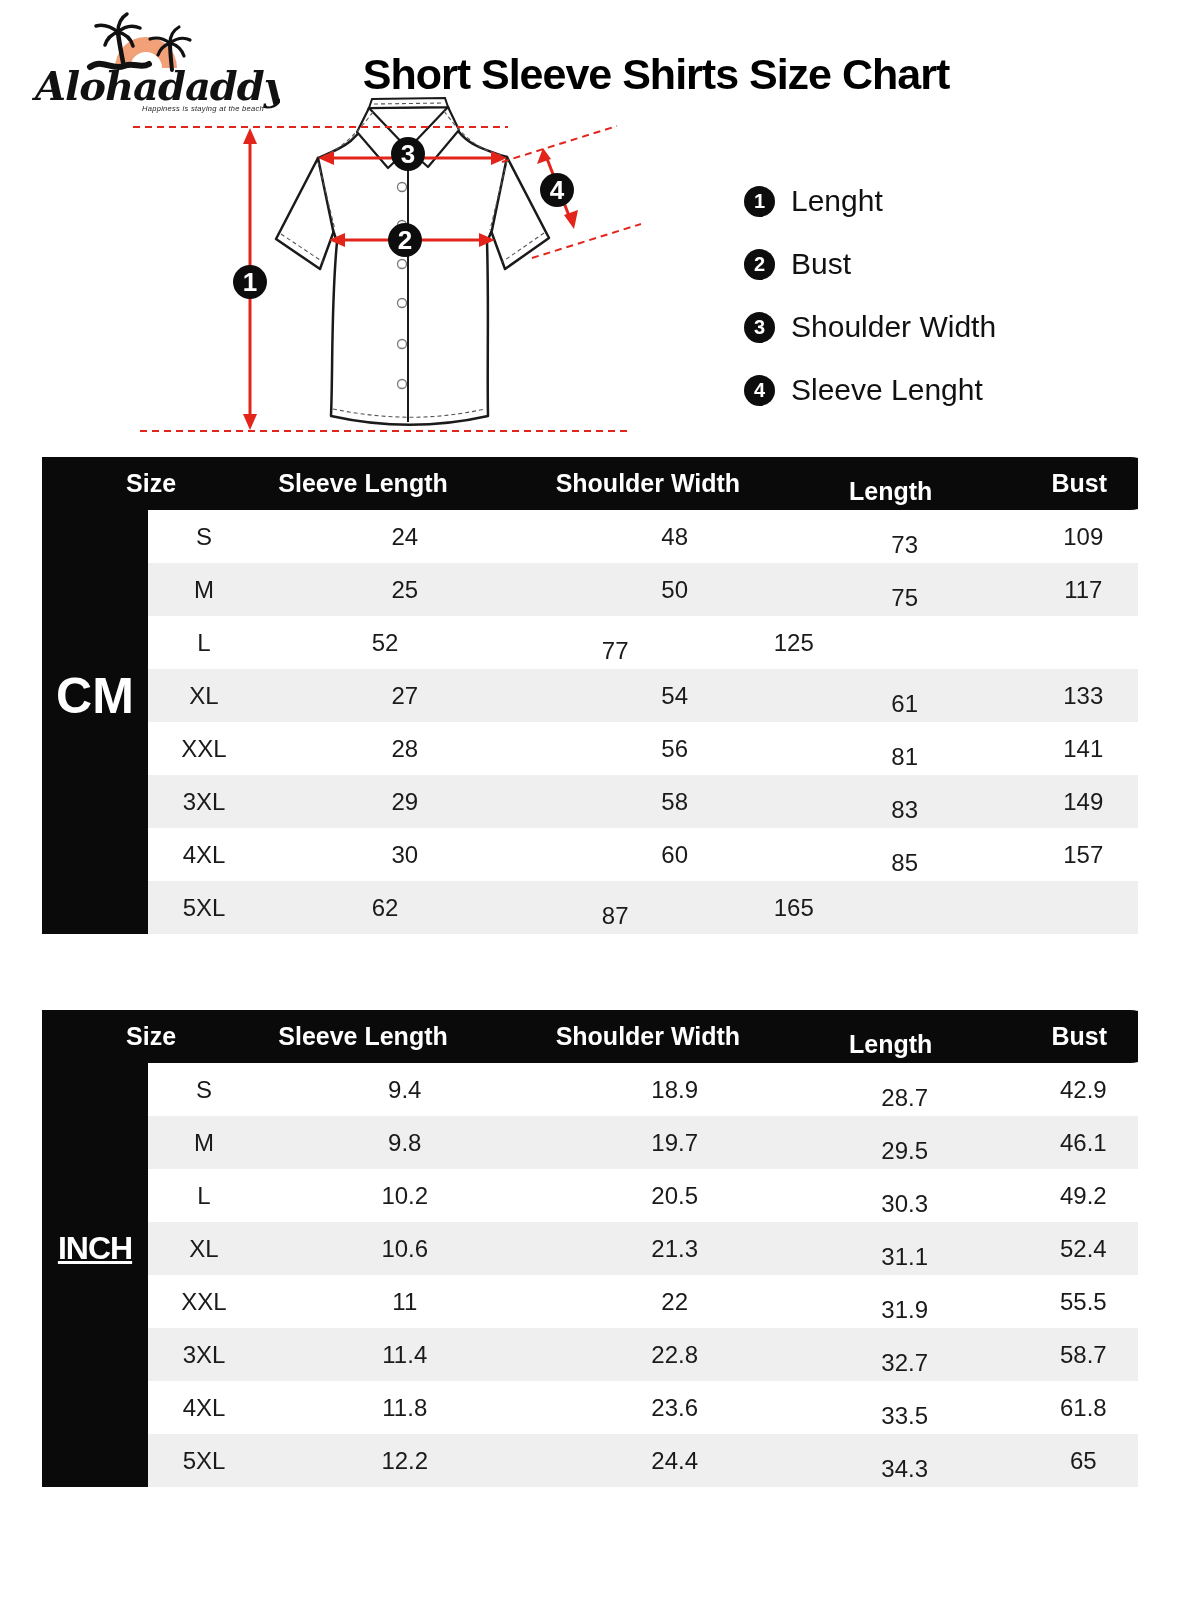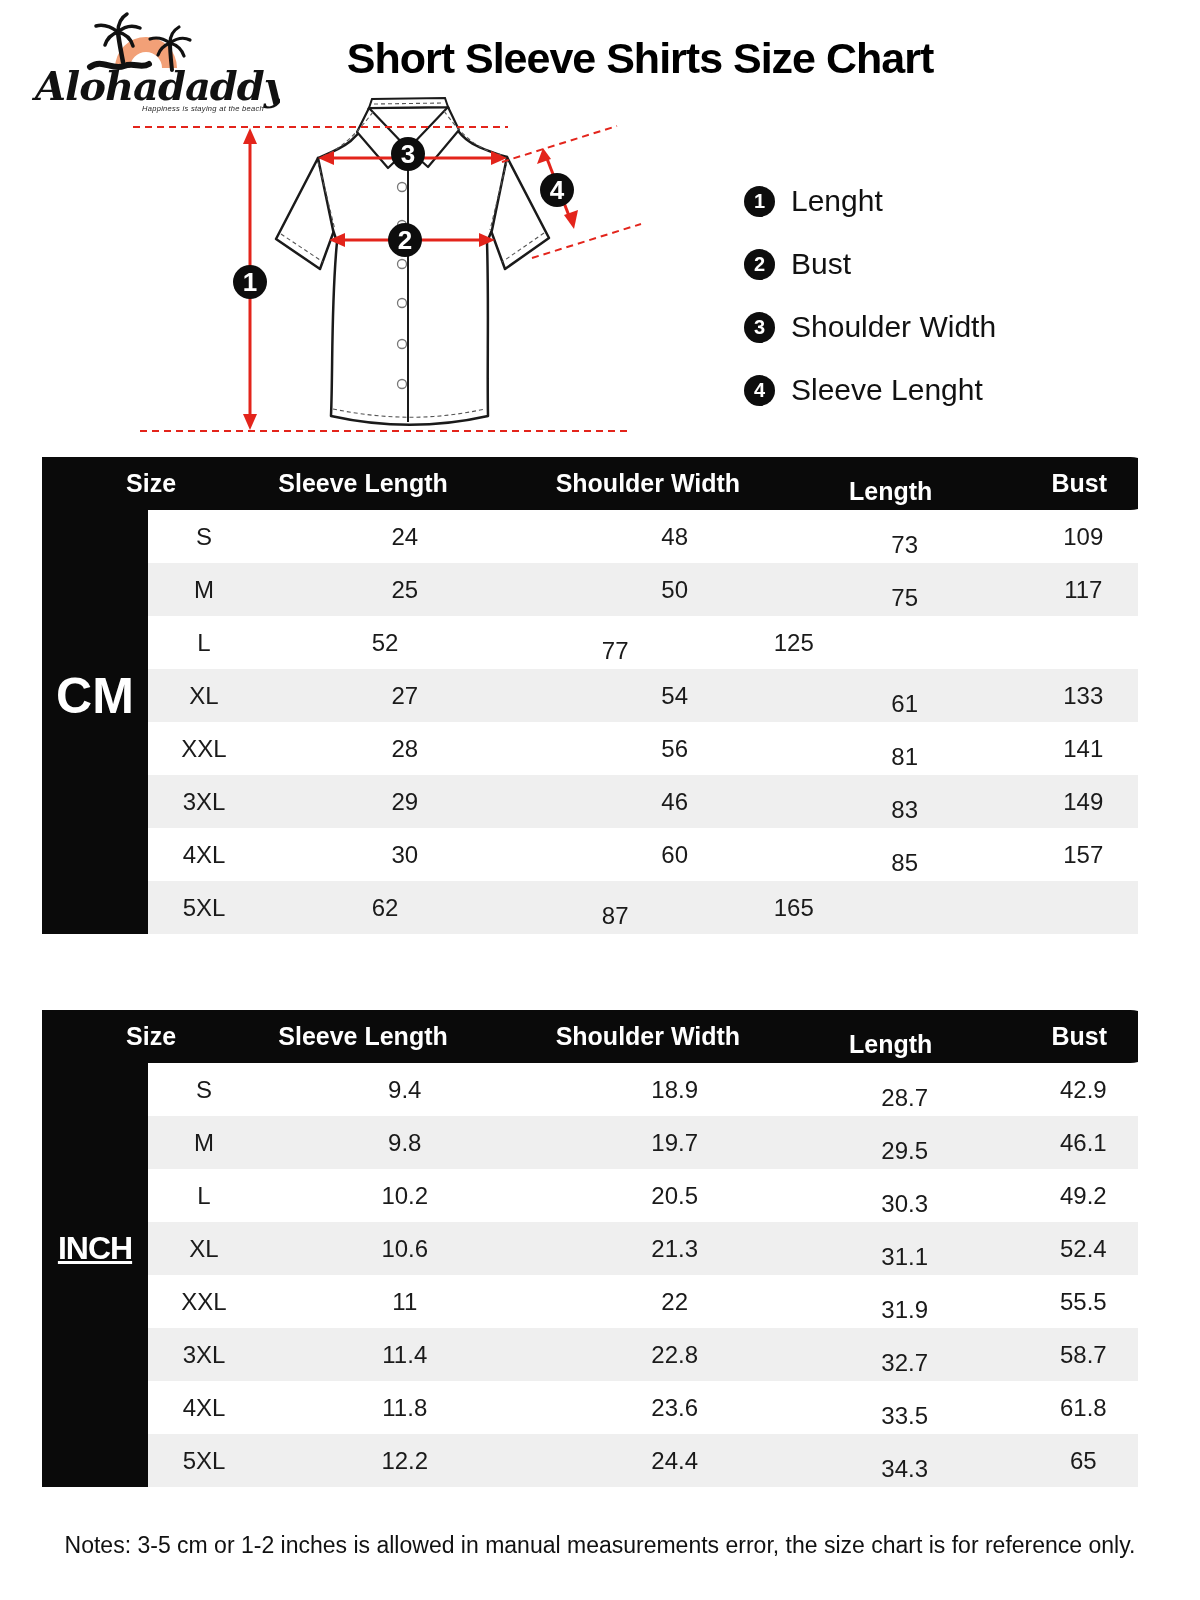--- a/index.html
+++ b/index.html
@@ -1,21 +1,21 @@
 <!DOCTYPE html>
 <html><head>
 <meta charset="utf-8">
 <style>
   html,body{margin:0;padding:0;background:#fff;}
   .page{position:relative;width:1138px;height:1600px;background:#ffffff;overflow:hidden;
         font-family:"Liberation Sans","DejaVu Sans",sans-serif;color:#111;}
 
   
   .logo{position:absolute;left:30px;top:4px;width:250px;height:120px;}
-  .page-title{position:absolute;left:260px;top:34px;width:760px;margin:0;text-align:center;
+  .page-title{position:absolute;left:260px;top:34px;width:760px;margin:16px;text-align:center;
               font-size:43px;font-weight:bold;letter-spacing:-1px;color:#000;}
 
   
   .shirt-svg{position:absolute;left:85px;top:92px;}
   .legend{position:absolute;left:744px;top:184px;display:flex;flex-direction:column;gap:29px;}
   .legend-item{display:flex;align-items:center;gap:16px;height:34px;}
   .legend-badge{width:31px;height:31px;border-radius:50%;background:#0d0d0d;color:#fff;
                 display:flex;align-items:center;justify-content:center;
                 font-size:20px;font-weight:bold;flex:0 0 31px;}
   .legend-label{font-size:30px;color:#111;}
@@ -210,21 +210,21 @@
         <div class="trow">
           <div class="td col0">XXL</div>
           <div class="td col1">28</div>
           <div class="td col2">56</div>
           <div class="td col3">81</div>
           <div class="td col4">141</div>
         </div>
         <div class="trow">
           <div class="td col0">3XL</div>
           <div class="td col1">29</div>
-          <div class="td col2">46</div>
+          <div class="td col2">58</div>
           <div class="td col3">83</div>
           <div class="td col4">149</div>
         </div>
         <div class="trow">
           <div class="td col0">4XL</div>
           <div class="td col1">30</div>
           <div class="td col2">60</div>
           <div class="td col3">85</div>
           <div class="td col4">157</div>
         </div>
@@ -299,15 +299,14 @@
         <div class="trow">
           <div class="td col0">5XL</div>
           <div class="td col1">12.2</div>
           <div class="td col2">24.4</div>
           <div class="td col3">34.3</div>
           <div class="td col4">65</div>
         </div>
       </div>
   </div>
 
-  <div class="notes">Notes: 3-5 cm or 1-2 inches is allowed in manual measurements error, the size chart is for reference only.</div>
 
 </div>
 
 </body></html>

